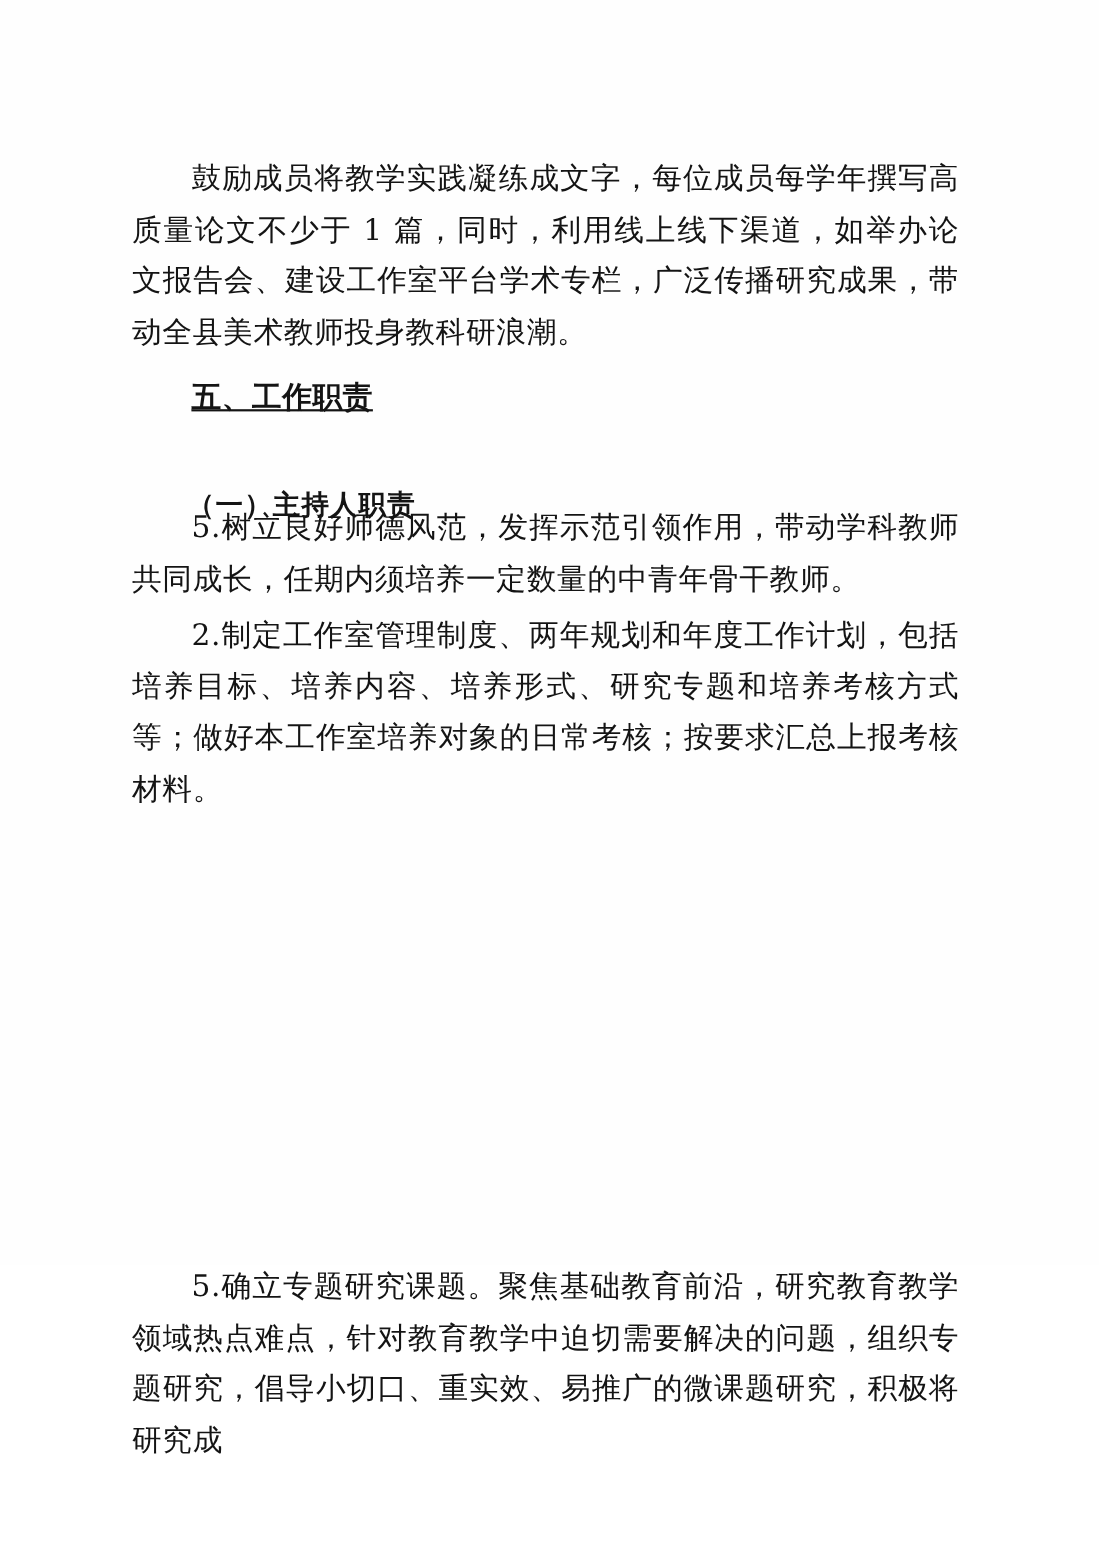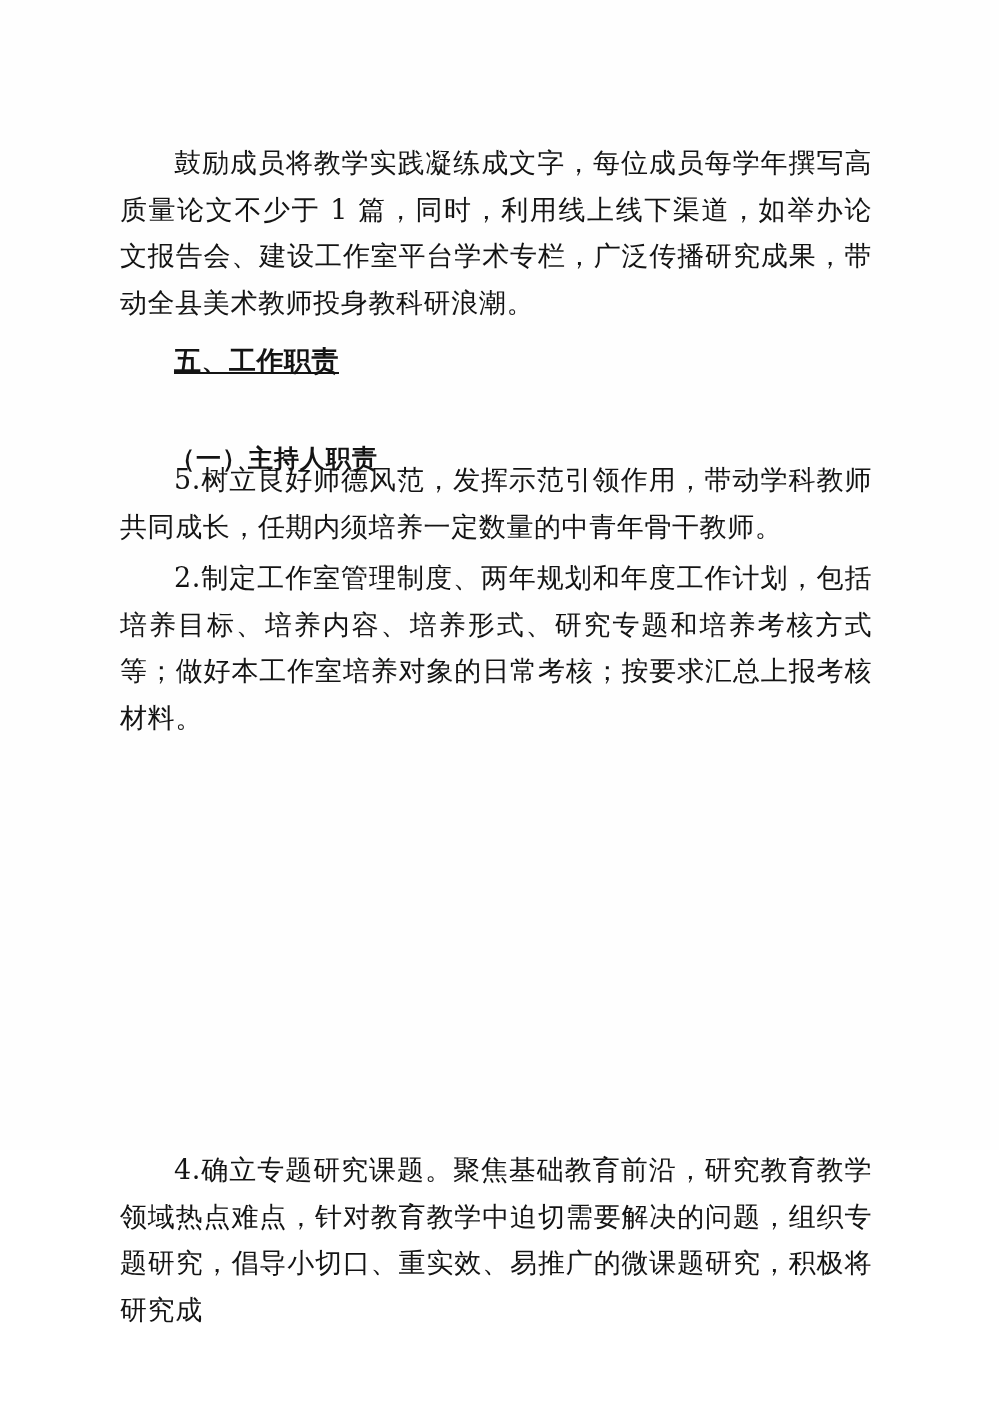--- a/index.html
+++ b/index.html
@@ -18,14 +18,14 @@
 
 <div class="page">
   <p class="para" style="top:140px;">鼓励成员将教学实践凝练成文字，每位成员每学年撰写高质量论文不少于 1 篇，同时，利用线上线下渠道，如举办论文报告会、建设工作室平台学术专栏，广泛传播研究成果，带动全县美术教师投身教科研浪潮。</p>
 
   <h2 class="h1" style="top:343px;text-decoration:underline;">五、工作职责</h2>
 
   <h3 class="h2" style="top:403px;margin-top:39px;">（一）主持人职责</h3>
 
   <p class="para" style="top:457px;">5.树立良好师德风范，发挥示范引领作用，带动学科教师共同成长，任期内须培养一定数量的中青年骨干教师。</p>
   <p class="para" style="top:555px;">2.制定工作室管理制度、两年规划和年度工作计划，包括培养目标、培养内容、培养形式、研究专题和培养考核方式等；做好本工作室培养对象的日常考核；按要求汇总上报考核材料。</p>
-  <p class="para" style="top:1147px;">4.确立专题研究课题。聚焦基础教育前沿，研究教育教学领域热点难点，针对教育教学中迫切需要解决的问题，组织专题研究，倡导小切口、重实效、易推广的微课题研究，积极将研究成</p>
+  <p class="para" style="top:1147px;">5.确立专题研究课题。聚焦基础教育前沿，研究教育教学领域热点难点，针对教育教学中迫切需要解决的问题，组织专题研究，倡导小切口、重实效、易推广的微课题研究，积极将研究成</p>
 </div>
 
 </body></html>

